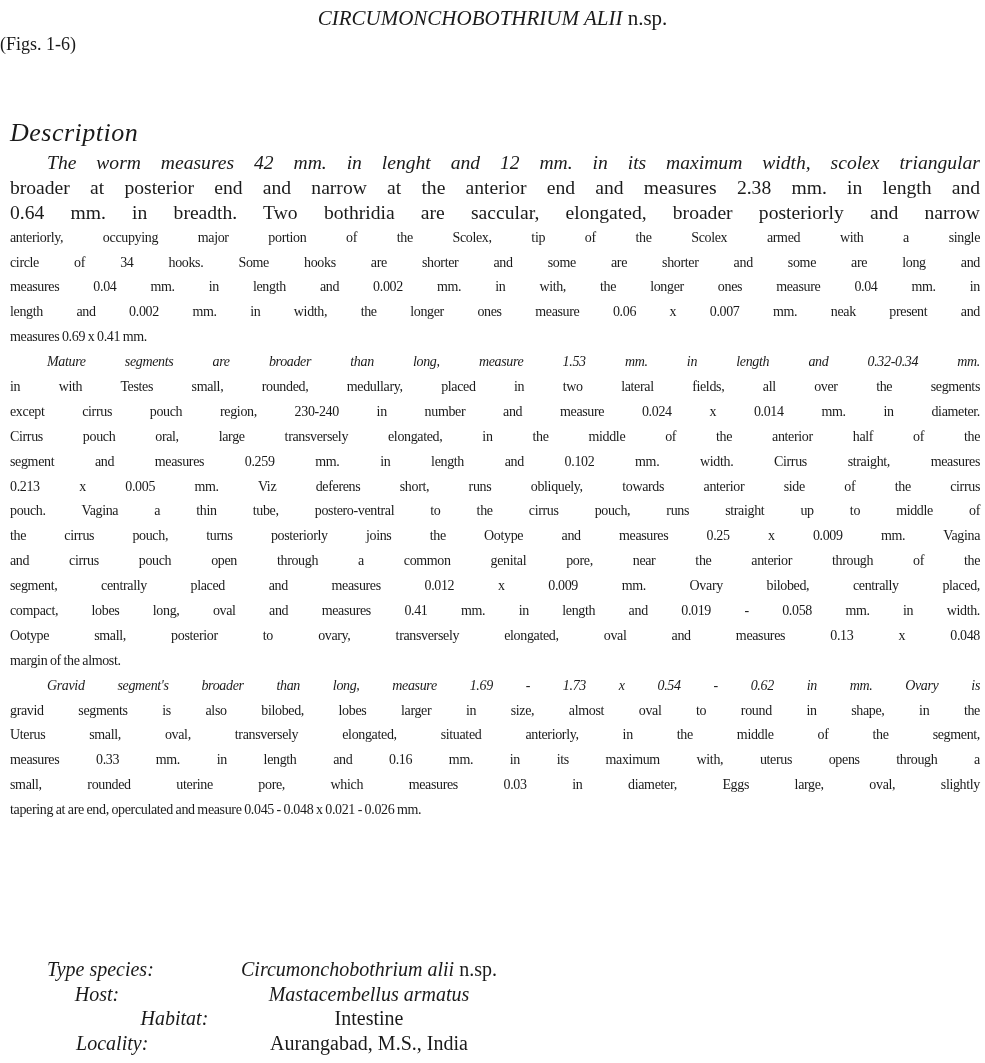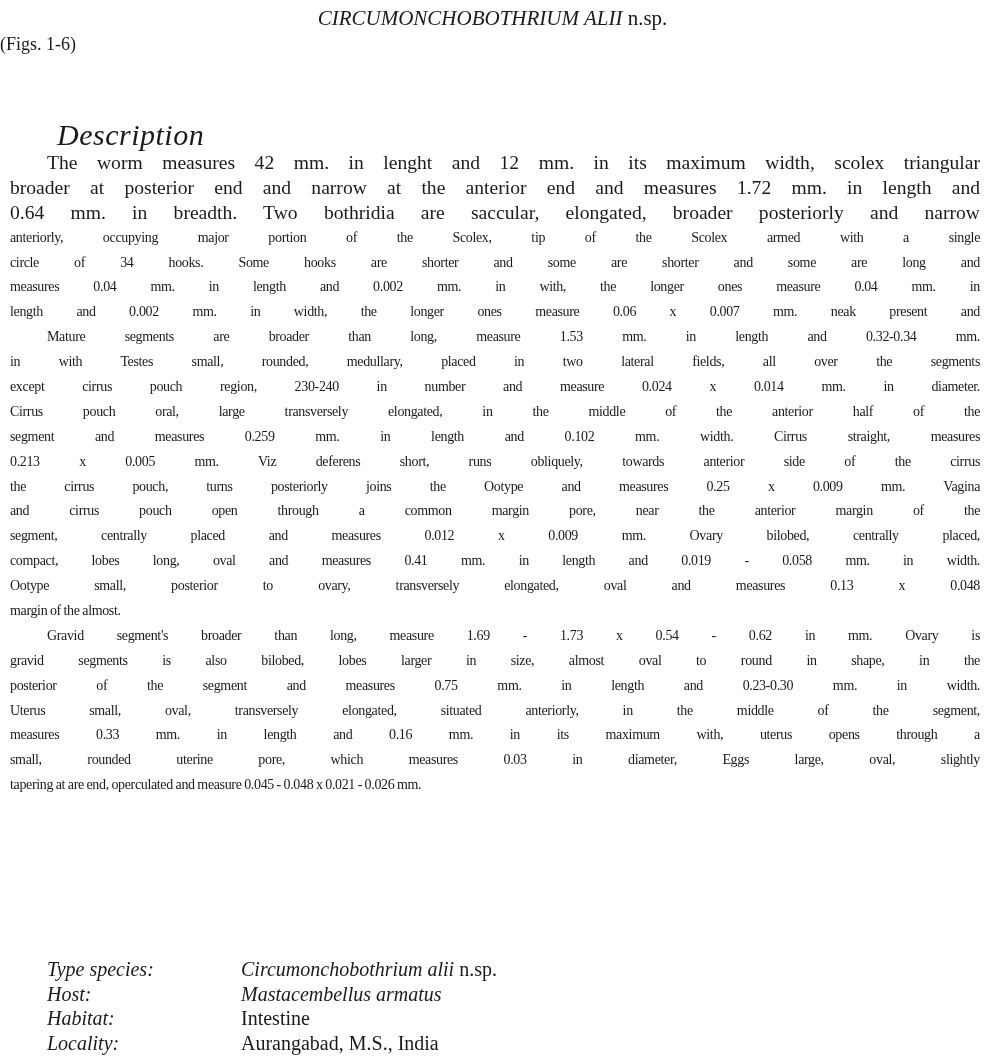--- a/index.html
+++ b/index.html
@@ -1,69 +1,70 @@
 <!DOCTYPE html>
 <html><head>
 <meta charset="utf-8">
 <style>
   html, body { margin: 0; padding: 0; background: #ffffff; }
   body { width: 985px; height: 1063px; position: relative; overflow: hidden; color: #1a1a1a; font-family: "Liberation Serif", serif; }
   .title { position: absolute; left: 0; width: 985px; text-align: center; top: 6px; font-size: 21px; line-height: 24px; }
   .title .it { font-style: italic; }
   .subtitle { position: absolute; left: 0; width: 985px; top: 33px; font-size: 18px; line-height: 22px; }
-  .heading { position: absolute; left: 10px; top: 118px; font-size: 30px; font-style: italic; letter-spacing: 0.5px; margin-left: 47px; }
+  .heading { position: absolute; left: 10px; top: 118px; font-size: 26px; font-style: italic; letter-spacing: 0.5px; }
   .body { position: absolute; left: 10px; top: 151px; width: 970px; font-size: 19.6px; }
   .line { height: 24.9px; line-height: 24.9px; text-align: justify; text-align-last: justify; white-space: nowrap; overflow: visible; }
   .line.last { text-align-last: left; }
-  .line.indent { padding-left: 37px; }
+  .line.indent { padding-left: 37px; font-style: italic; }
   .cond { font-size: 14px; letter-spacing: -0.35px; word-spacing: -0.5px; }
   .meta { position: absolute; left: 47px; top: 957px; font-size: 20px; }
-  .meta-row { height: 24.5px; line-height: 24.5px; display: flex; }
+  .meta-row { height: 24.5px; line-height: 24.5px; display: flex; justify-content: center; }
   .meta-label { width: 194px; font-style: italic; }
   .meta-value .it { font-style: italic; }
 </style>
 </head>
 <body>
 
 <div class="title"><span class="it">CIRCUMONCHOBOTHRIUM ALII</span><span> n.sp.</span></div>
 <div class="subtitle">(Figs. 1-6)</div>
 
 <div class="heading">Description</div>
 
 <div class="body">
 
   <div>
     <div class="line indent">The worm measures 42 mm. in lenght and 12 mm. in its maximum width, scolex triangular</div>
-    <div class="line">broader at posterior end and narrow at the anterior end and measures 1.72 mm. in length and</div>
+    <div class="line">broader at posterior end and narrow at the anterior end and measures 2.38 mm. in length and</div>
     <div class="line">0.64 mm. in breadth. Two bothridia are saccular, elongated, broader posteriorly and narrow</div>
     <div class="line cond">anteriorly, occupying major portion of the Scolex, tip of the Scolex armed with a single</div>
     <div class="line cond">circle of 34 hooks. Some hooks are shorter and some are shorter and some are long and</div>
     <div class="line cond">measures 0.04 mm. in length and 0.002 mm. in with, the longer ones measure 0.04 mm. in</div>
     <div class="line cond">length and 0.002 mm. in width, the longer ones measure 0.06 x 0.007 mm. neak present and</div>
+    <div class="line last cond">measures 0.69 x 0.41 mm.</div>
   </div>
 
   <div>
     <div class="line indent cond">Mature segments are broader than long, measure 1.53 mm. in length and 0.32-0.34 mm.</div>
     <div class="line cond">in with Testes small, rounded, medullary, placed in two lateral fields, all over the segments</div>
     <div class="line cond">except cirrus pouch region, 230-240 in number and measure 0.024 x 0.014 mm. in diameter.</div>
     <div class="line cond">Cirrus pouch oral, large transversely elongated, in the middle of the anterior half of the</div>
     <div class="line cond">segment and measures 0.259 mm. in length and 0.102 mm. width. Cirrus straight, measures</div>
     <div class="line cond">0.213 x 0.005 mm. Viz deferens short, runs obliquely, towards anterior side of the cirrus</div>
+    <div class="line cond">pouch. Vagina a thin tube, postero-ventral to the cirrus pouch, runs straight up to middle of</div>
     <div class="line cond">the cirrus pouch, turns posteriorly joins the Ootype and measures 0.25 x 0.009 mm. Vagina</div>
-    <div class="line cond">and cirrus pouch open through a common margin pore, near the anterior margin of the</div>
+    <div class="line cond">and cirrus pouch open through a common genital pore, near the anterior through of the</div>
     <div class="line cond">segment, centrally placed and measures 0.012 x 0.009 mm. Ovary bilobed, centrally placed,</div>
     <div class="line cond">compact, lobes long, oval and measures 0.41 mm. in length and 0.019 - 0.058 mm. in width.</div>
     <div class="line cond">Ootype small, posterior to ovary, transversely elongated, oval and measures 0.13 x 0.048</div>
     <div class="line last cond">margin of the almost.</div>
   </div>
 
   <div>
     <div class="line indent cond">Gravid segment's broader than long, measure 1.69 - 1.73 x 0.54 - 0.62 in mm. Ovary is</div>
     <div class="line cond">gravid  segments is also bilobed, lobes larger in size, almost oval to round in shape, in the</div>
-    <div class="line cond">posterior of the segment and measures 0.75 mm. in length and 0.23-0.30 mm. in width.</div>
     <div class="line cond">Uterus small, oval, transversely elongated, situated anteriorly, in the middle of the segment,</div>
     <div class="line cond">measures 0.33 mm. in length and 0.16 mm. in its maximum with, uterus opens through a</div>
     <div class="line cond">small, rounded uterine pore, which measures 0.03 in diameter, Eggs large, oval, slightly</div>
     <div class="line last cond">tapering at are end, operculated and measure 0.045 - 0.048 x 0.021 - 0.026 mm.</div>
   </div>
 </div>
 
 <div class="meta">
   <div class="meta-row">
     <span class="meta-label">Type species:</span>

